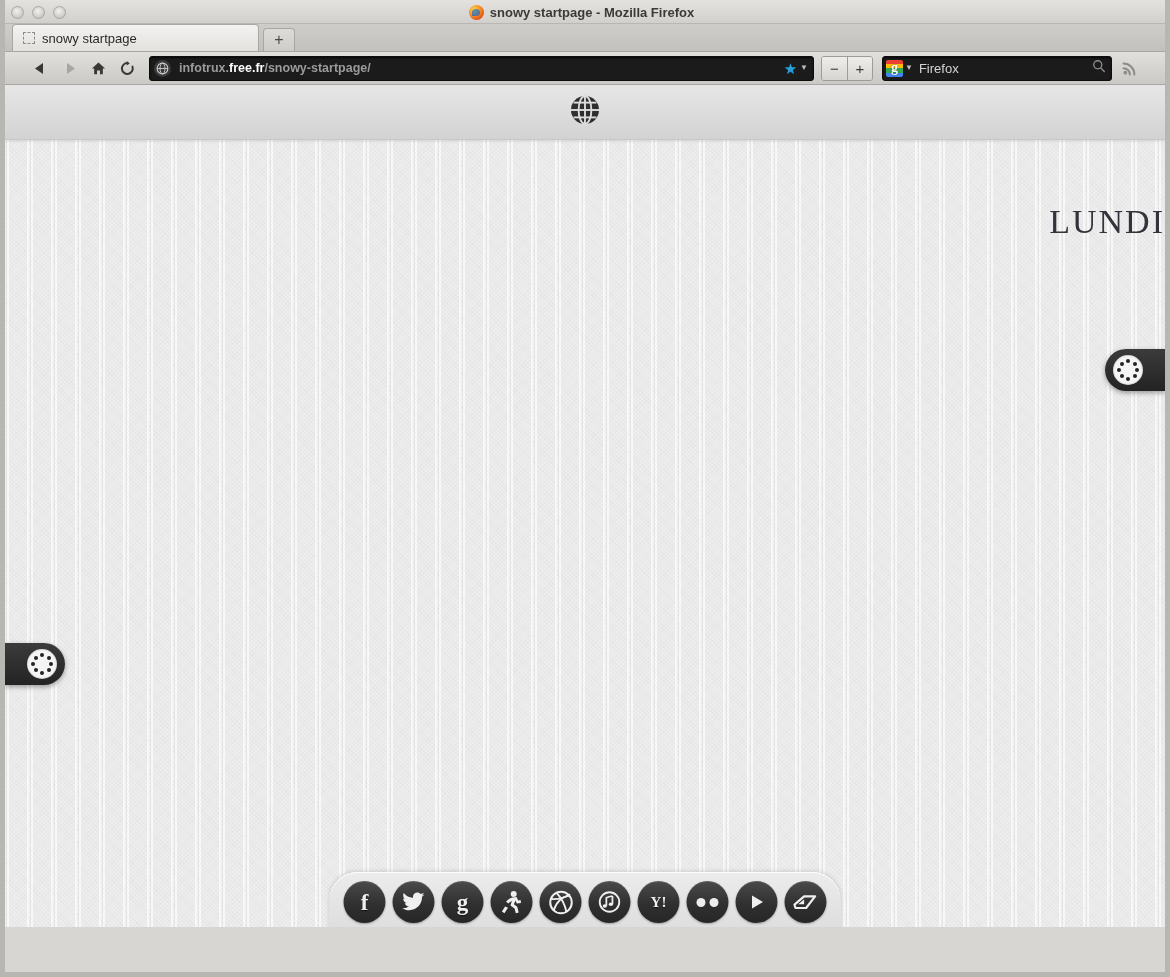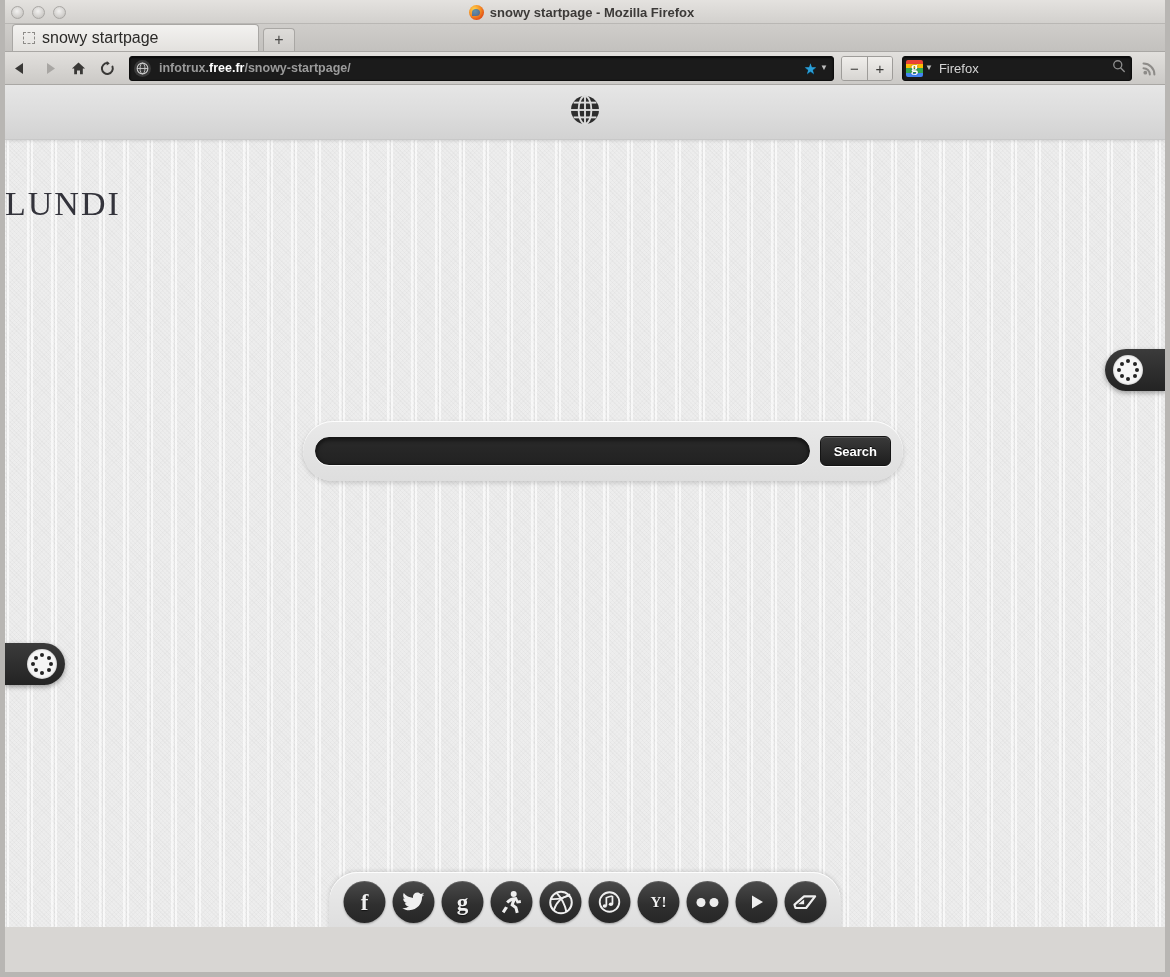--- a/index.html
+++ b/index.html
@@ -63,21 +63,21 @@
     padding-left: 7px;
     border-bottom: 1px solid #a9a7a4;
   }
   .tab {
     height: 27px; width: 247px;
     background: linear-gradient(to bottom, #f3f2f0 0%, #e3e1de 100%);
     border: 1px solid #a9a7a4; border-bottom: none;
     border-radius: 4px 4px 0 0;
     display: flex; align-items: center; gap: 7px;
     padding: 0 10px;
-    font-size: 16px; color: #2b2a28;
+    font-size: 13px; color: #2b2a28;
   }
   .tab-favicon {
     width: 12px; height: 12px;
     border: 1px dashed #8d8b88;
     flex: 0 0 auto;
   }
   .tab-label { white-space: nowrap; overflow: hidden; text-overflow: ellipsis; }
   .newtab {
     width: 32px; height: 23px; margin-left: 4px;
     background: linear-gradient(to bottom, #dedcd9 0%, #ceccc9 100%);
@@ -85,21 +85,21 @@
     border-radius: 4px 4px 0 0;
     display: flex; align-items: center; justify-content: center;
     font-size: 16px; color: #4b4a48; line-height: 1;
   }
 
   
   .navbar {
     height: 33px;
     background: linear-gradient(to bottom, #e2e0dd 0%, #cbc9c6 100%);
     display: flex; align-items: center;
-    padding: 0 2px;
+    padding: 0 22px;
     gap: 3px;
     border-bottom: 1px solid #a9a7a4;
   }
   .navicon {
     width: 26px; height: 26px;
     display: flex; align-items: center; justify-content: center;
     color: #393836;
   }
   .navicon.dim { color: #a8a6a3; }
   .navicon svg { display: block; }
@@ -205,22 +205,22 @@
     height: 55px;
     background: linear-gradient(to bottom, #e6e6e6 0%, #dcdcdc 55%, #d2d2d2 100%);
     border-bottom: 1px solid #c8c8c8;
     display: flex; align-items: center; justify-content: center;
     box-shadow: 0 1px 3px rgba(0,0,0,.12);
     position: relative; z-index: 4;
   }
   .globe-icon { color: #2e2e2e; display: block; }
 
   .datewrap {
-    text-align: left;
-    margin-top: 46px;
+    text-align: right;
+    margin-top: 64px;
     font-family: "Liberation Serif", serif;
   }
   .day {
     font-size: 34px; letter-spacing: 2px;
     color: #33333b; line-height: 1.05;
   }
   .date {
     font-size: 23px; letter-spacing: 1.5px;
     color: #9b9b9b; line-height: 1.15; margin-top: 1px;
   }
@@ -425,24 +425,20 @@
             <line x1="17" y1="3" x2="17" y2="31"></line>
           </g>
         </svg>
       </span>
     </div>
 
     <div class="datewrap">
       <div class="day">LUNDI</div>
     </div>
 
-    <div class="searchpanel">
-      <input class="searchinput" type="text" placeholder="" style="">
-      <button class="searchbtn">Search</button>
-    </div>
 
     <div class="sidetab right">
       <span class="dotdisc">
         <i style="left:13px;top:4px"></i>
           <i style="left:19.5px;top:6.6px"></i>
         <i style="left:22px;top:13px"></i>
           <i style="left:19.5px;top:19.4px"></i>
         <i style="left:13px;top:22px"></i>
           <i style="left:6.5px;top:19.4px"></i>
         <i style="left:4px;top:13px"></i>

